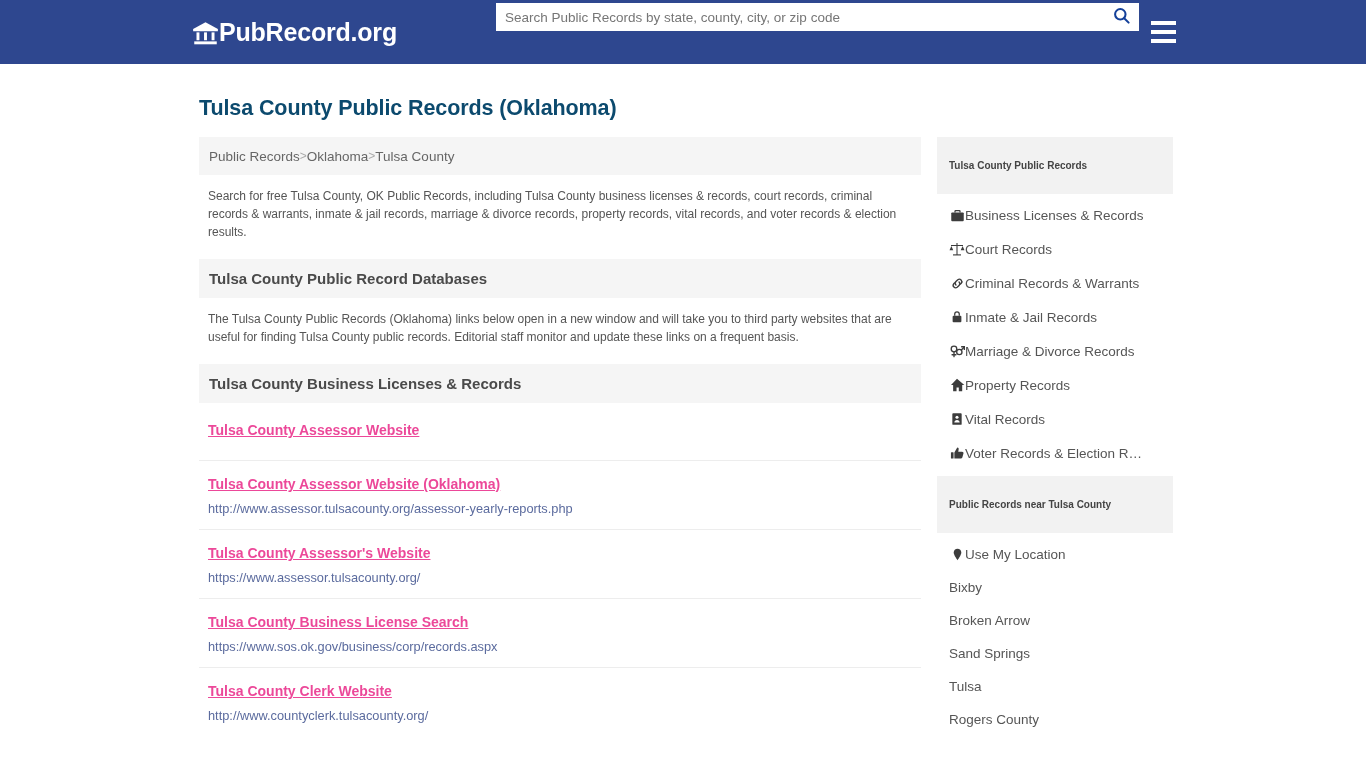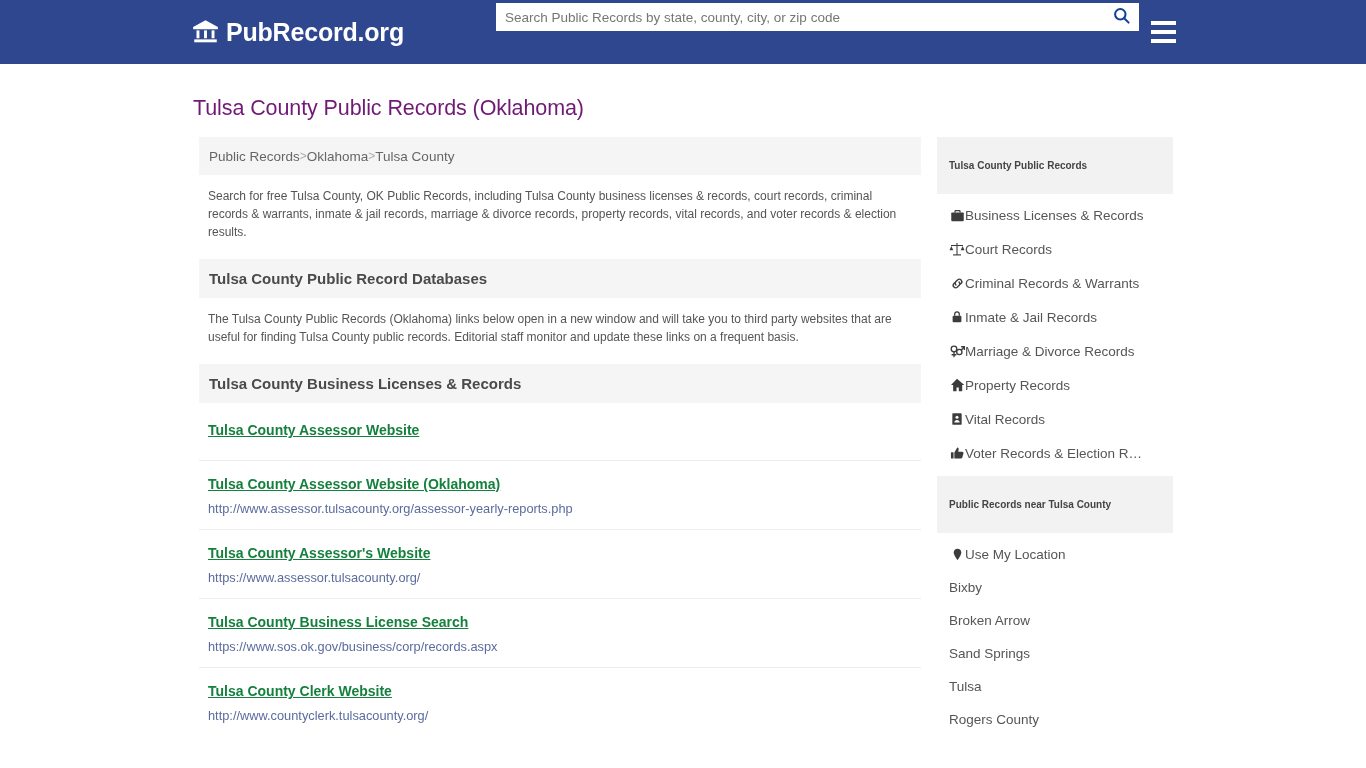--- a/index.html
+++ b/index.html
@@ -15,23 +15,22 @@
   .topbar {
     width: 100%;
     height: 64px;
     background: #2E478F;
     display: flex;
     align-items: center;
     position: relative;
   }
   .brand {
     display: flex;
-    align-items: flex-start;
+    align-items: flex-end;
     margin-left: 192px;
-    gap: 7px;
     text-decoration: none;
   }
   .brand-icon { width: 27px; height: 27px; display: block; }
   .brand-text {
     color: #ffffff;
     font-size: 25px;
     font-weight: bold;
     letter-spacing: -0.2px;
     white-space: nowrap;
   }
@@ -85,23 +84,23 @@
 
   
   .page {
     width: 980px;
     margin: 0 auto;
     padding-top: 20px;
     position: relative;
   }
   .page-title {
     font-size: 21.5px;
-    font-weight: normal;
-    color: #701a75;
-    margin: 12px 0 16px 0;
+    font-weight: bold;
+    color: #0c4a6e;
+    margin: 12px 0 16px 6px;
     letter-spacing: -0.1px;
   }
   .columns { display: flex; gap: 16px; align-items: flex-start; }
   .col-main { width: 722px; margin-left: 6px; }
   .col-side { width: 236px; }
 
   
   .breadcrumb {
     background: #F5F5F5;
     height: 38px;
@@ -137,21 +136,21 @@
   .link-list { margin-top: 4px; }
   .link-row {
     border-bottom: 1px solid #EDEDED;
     padding: 14px 10px 13px 9px;
   }
   .link-row:last-of-type { border-bottom: none; }
   .link-title {
     display: inline-block;
     font-size: 14px;
     font-weight: bold;
-    color: #15803d;
+    color: #ec4899;
     text-decoration: underline;
     margin-bottom: 9px;
     cursor: pointer;
   }
   .link-url {
     display: block;
     font-size: 12.8px;
     color: #5b6b9e;
     text-decoration: none;
     word-break: break-all;

